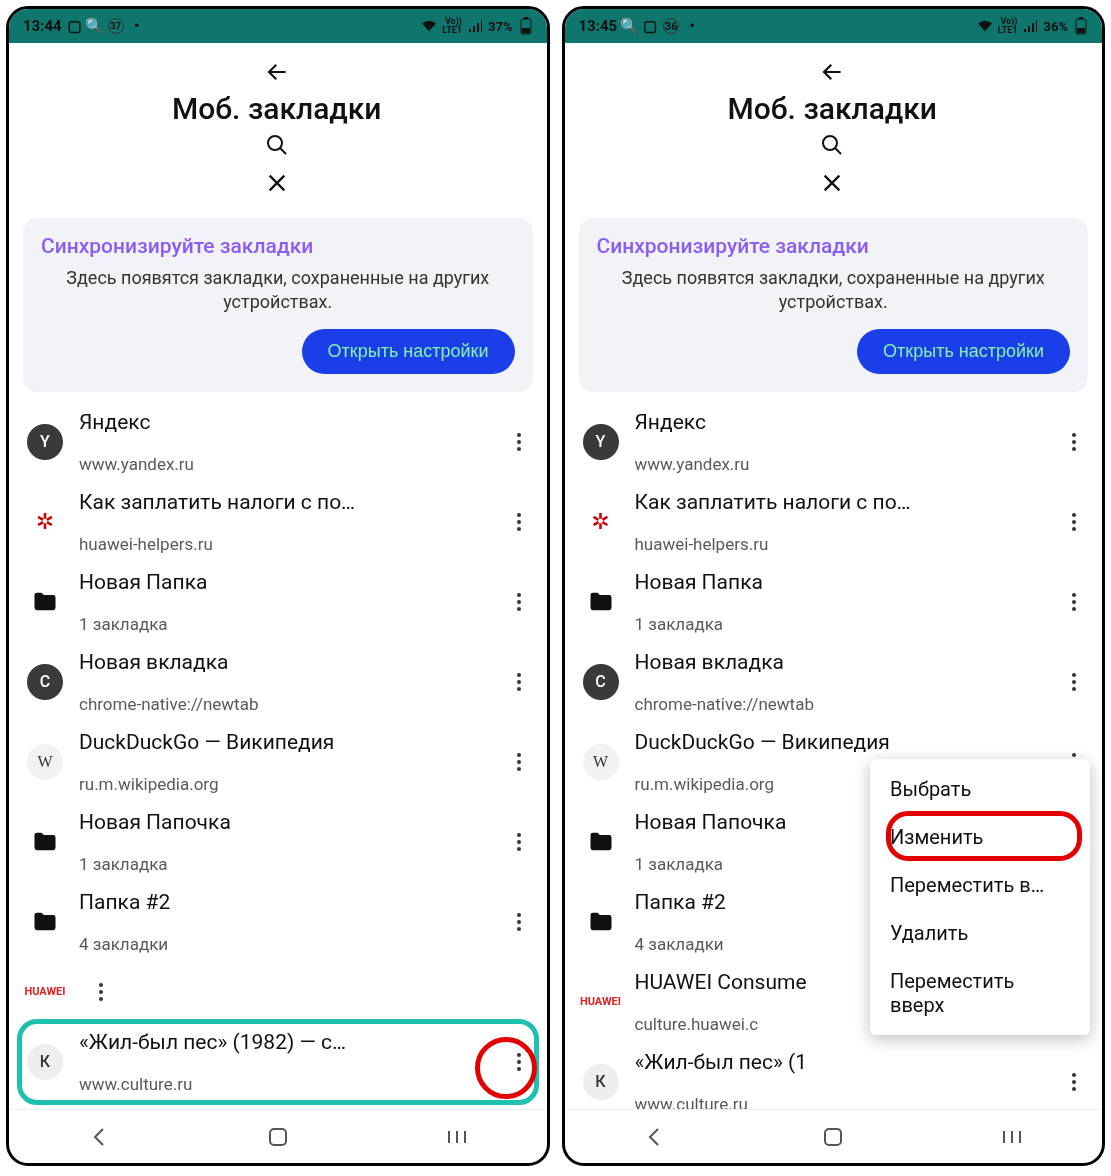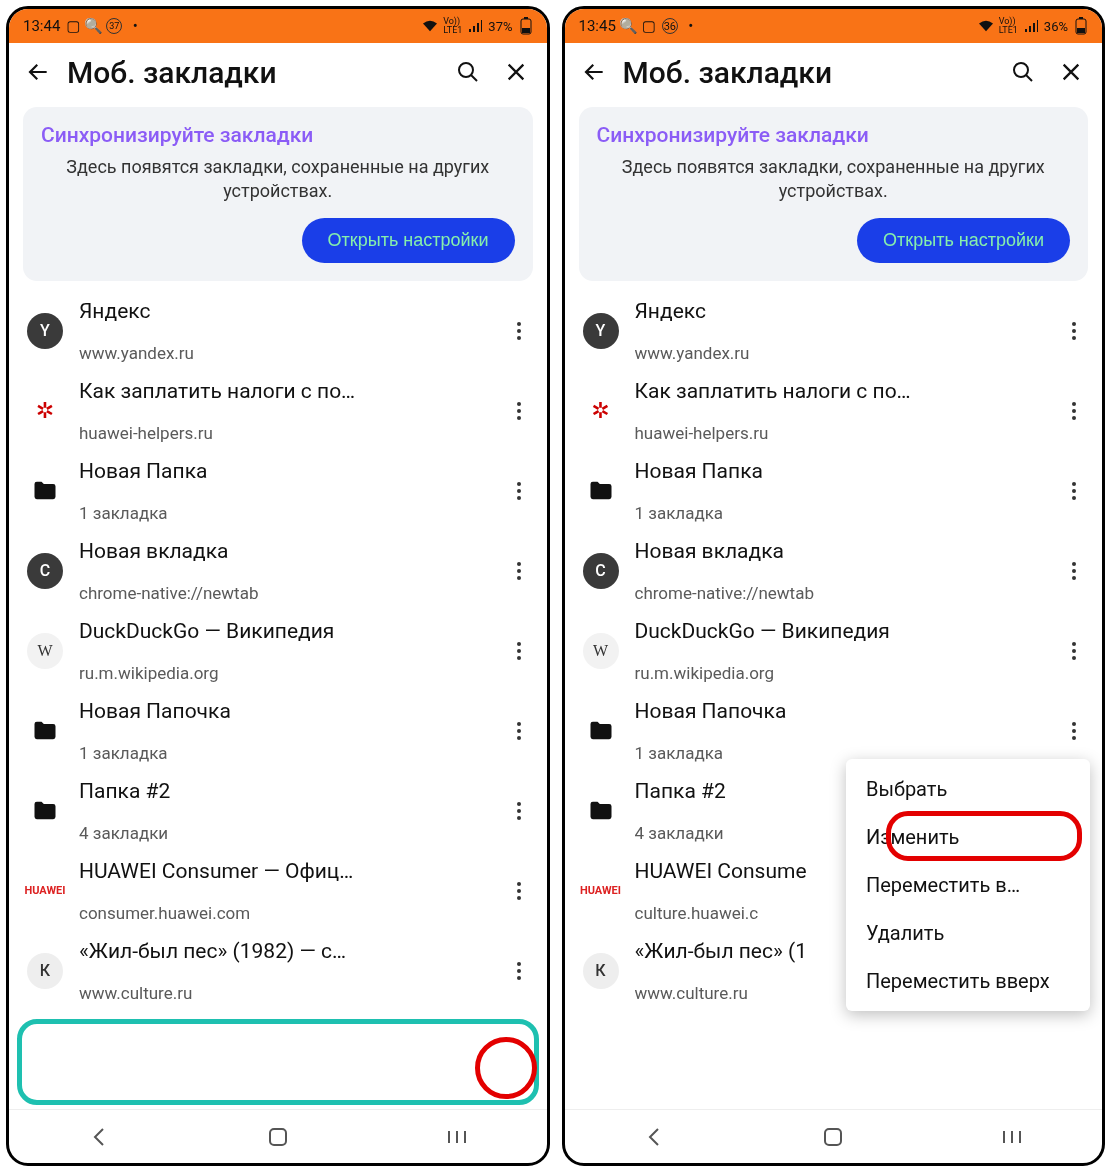--- a/index.html
+++ b/index.html
@@ -17,38 +17,40 @@
     overflow: hidden;
     background: #fff;
     display: flex;
     flex-direction: column;
     position: relative;
     height: 1160px;
   }
   
   .statusbar {
     height: 34px;
-    background: #f97316;
+    background: #0f766e;
     display: flex;
     align-items: center;
     justify-content: space-between;
     padding: 0 14px;
     font-size: 15px;
-    font-weight: 400;
+    font-weight: 700;
     color: #111;
+    text-align: right;
   }
   .status-left, .status-right { display: flex; align-items: center; gap: 6px; }
   .status-right { font-size: 13px; }
   .stat-ico { width:14px; height:14px; display:inline-flex; align-items:center; justify-content:center;}
   
   .appheader {
     display: flex;
     align-items: center;
     padding: 10px 12px 10px 10px;
-    gap: 10px;
+    gap: 0;
+    flex-direction: column;
   }
   .appheader .back { width:38px; height:38px; display:flex; align-items:center; justify-content:center;}
   .appheader .title { flex:1; font-size: 30px; font-weight: 500; color:#111; }
   .appheader .hico { width:38px; height:38px; display:flex; align-items:center; justify-content:center;}
   
   .synccard {
     margin: 6px 14px 10px;
     background: #f1f3f6;
     border-radius: 14px;
     padding: 16px 18px 18px;
@@ -95,21 +97,21 @@
   }
   .hl-redcircle {
     position:absolute; border:5px solid #e30000; border-radius:50%; pointer-events:none;
   }
   .hl-redround {
     position:absolute; border:5px solid #e30000; border-radius:22px; pointer-events:none;
   }
   
   .ctxmenu {
     position:absolute; right:12px; background:#fff; border-radius:6px;
-    box-shadow:0 4px 16px rgba(0,0,0,.25); padding:6px 0; width:244px;
+    box-shadow:0 4px 16px rgba(0,0,0,.25); padding:6px 0; width:220px;
   }
   .ctxmenu .mitm { padding:12px 20px; font-size:20px; color:#111;}
 </style>
 </head>
 <body>
 
 <div class="phone">
   <div class="statusbar">
     <div class="status-left">
       <span>13:44</span>
@@ -275,24 +277,20 @@
         <div class="more">
           <div class="dots">
             <span></span>
             <span></span>
             <span></span>
           </div>
         </div>
       </div>
       <div class="row">
         <div class="fav fav-huawei">HUAWEI</div>
-        <div class="rtxt">
-          <div class="t">HUAWEI Consumer — Офиц…</div>
-          <div class="s">consumer.huawei.com</div>
-        </div>
         <div class="more">
           <div class="dots">
             <span></span>
             <span></span>
             <span></span>
           </div>
         </div>
       </div>
       <div class="row">
         <div class="fav fav-k">К</div>

